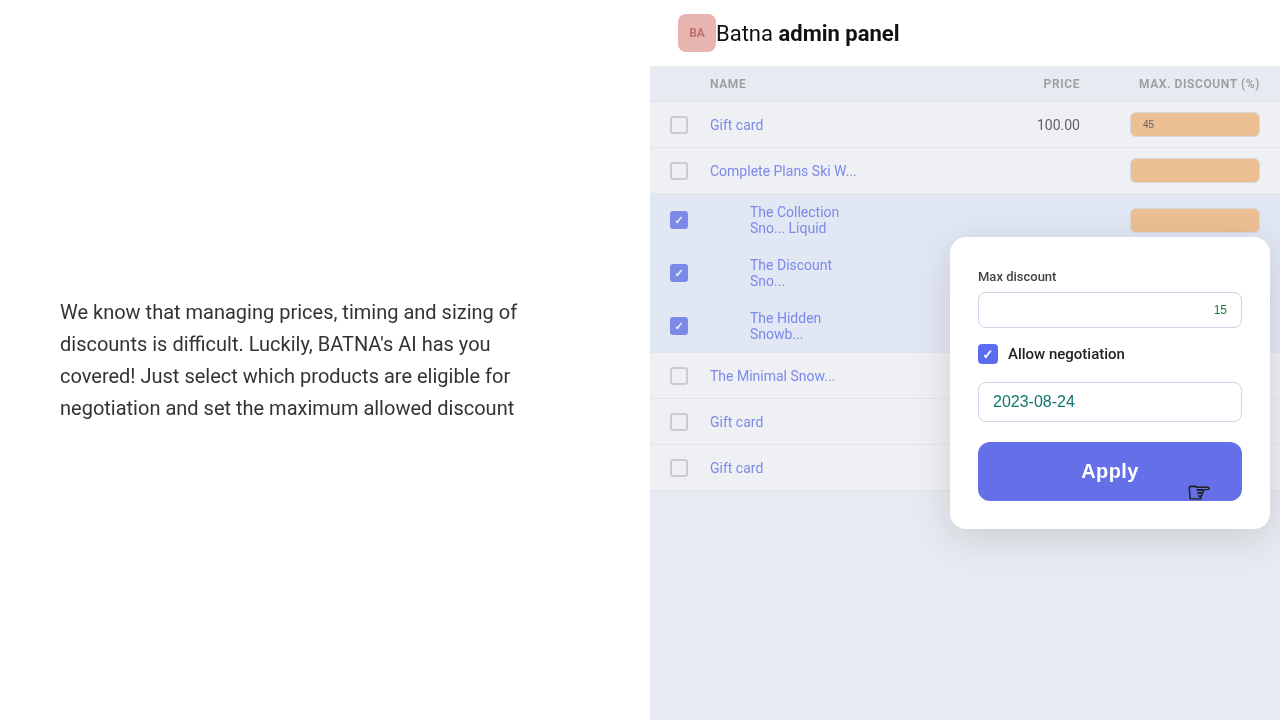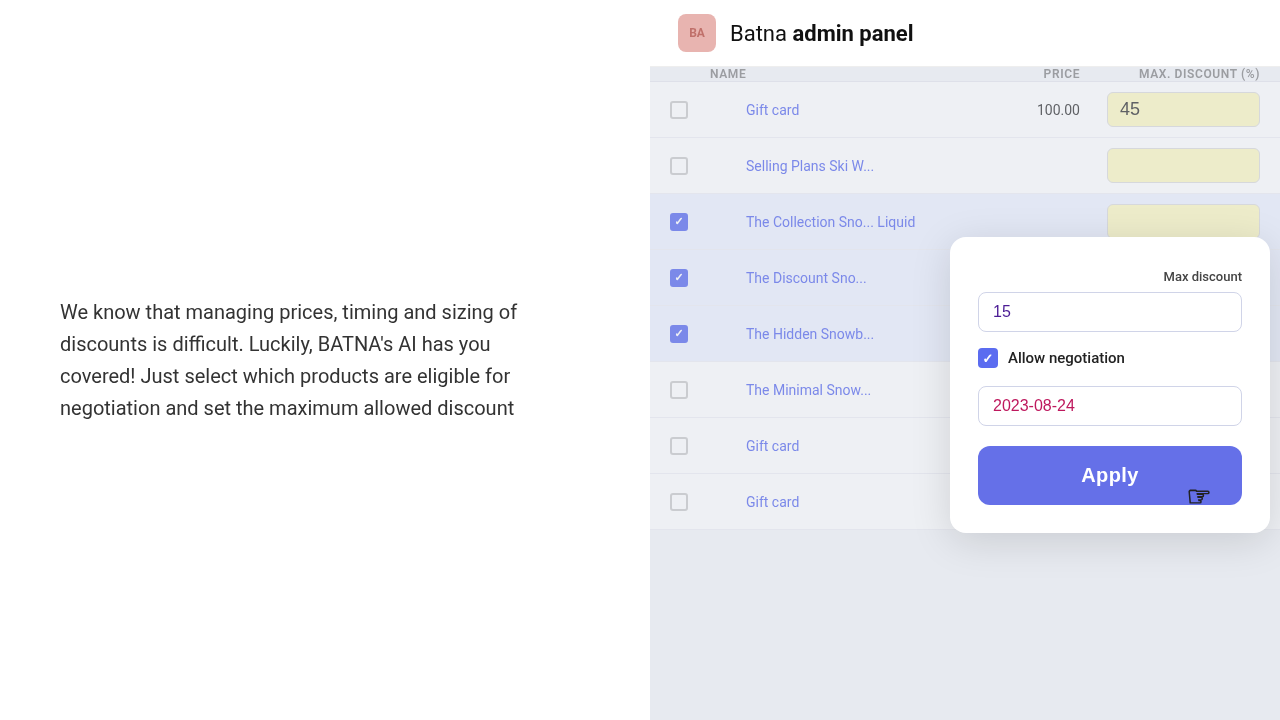--- a/index.html
+++ b/index.html
@@ -69,21 +69,20 @@
       position: relative;
       overflow: hidden;
     }
 
     
     .admin-header {
       background: #fff;
       padding: 14px 28px;
       display: flex;
       align-items: center;
-      gap: 14px;
       border-bottom: 1px solid #eee;
     }
 
     .admin-logo {
       width: 38px;
       height: 38px;
       background: #e8b4b0;
       border-radius: 8px;
       display: flex;
       align-items: center;
@@ -113,21 +112,21 @@
       position: relative;
     }
 
     .table {
       width: 100%;
     }
 
     .table-header {
       display: grid;
       grid-template-columns: 40px 1fr 150px 180px;
-      padding: 0 20px;
+      padding: 10px 20px;
       border-bottom: 1px solid #e8e8f0;
       background: #f5f6fa;
     }
 
     .col-header {
       font-size: 12px;
       font-weight: 600;
       color: #888;
       letter-spacing: 0.05em;
       text-transform: uppercase;
@@ -141,20 +140,21 @@
       display: grid;
       grid-template-columns: 40px 1fr 150px 180px;
       padding: 10px 20px;
       align-items: center;
       border-bottom: 1px solid #f0f0f5;
       background: #fff;
     }
 
     .table-row.highlighted {
       background: #eef2ff;
+      gap: 40px;
     }
 
     .row-checkbox {
       width: 18px;
       height: 18px;
       border: 2px solid #ccc;
       border-radius: 3px;
       display: flex;
       align-items: center;
       justify-content: center;
@@ -170,42 +170,41 @@
       content: '✓';
       color: #fff;
       font-size: 11px;
       font-weight: 700;
     }
 
     .row-name {
       font-size: 14px;
       color: #5b6cf0;
       cursor: pointer;
-      margin-left: 36px;
     }
 
     .row-price {
       font-size: 14px;
       color: #333;
       text-align: right;
     }
 
     .discount-cell {
       display: flex;
       justify-content: flex-end;
     }
 
     .discount-input {
-      width: 153px;
+      width: 130px;
       padding: 6px 12px;
       border: 1px solid #ddd;
       border-radius: 6px;
-      font-size: 18px;
+      font-size: 10px;
       color: #333;
-      background: #fef9c3;
+      background: #fdba74;
       text-align: left;
     }
 
     
     .modal-overlay {
       position: absolute;
       top: 0; left: 0; right: 0; bottom: 0;
       background: rgba(200,205,220,0.3);
       display: flex;
       align-items: flex-start;
@@ -228,32 +227,32 @@
       font-weight: 700;
       color: #111;
       margin-bottom: 22px;
     }
 
     .modal-label {
       font-size: 13px;
       color: #444;
       margin-bottom: 8px;
       font-weight: 500;
-      text-align: right;
     }
 
     .modal-input {
       width: 100%;
       padding: 10px 14px;
       border: 1.5px solid #d0d4e8;
       border-radius: 8px;
-      font-size: 16px;
-      color: #4c1d95;
+      font-size: 12px;
+      color: #15803d;
       margin-bottom: 16px;
       outline: none;
+      text-align: right;
     }
 
     .modal-checkbox-row {
       display: flex;
       align-items: center;
       gap: 10px;
       margin-bottom: 18px;
     }
 
     .modal-checkbox {
@@ -279,21 +278,21 @@
       color: #222;
       font-weight: 500;
     }
 
     .modal-date-input {
       width: 100%;
       padding: 10px 14px;
       border: 1.5px solid #d0d4e8;
       border-radius: 8px;
       font-size: 16px;
-      color: #be185d;
+      color: #0f766e;
       margin-bottom: 20px;
       background: #fff;
       outline: none;
     }
 
     .apply-btn {
       width: 100%;
       padding: 18px;
       background: #6570e8;
       color: #fff;
@@ -351,21 +350,21 @@
         <div class="row-checkbox"></div>
         <div class="row-name">Gift card</div>
         <div class="row-price">100.00</div>
         <div class="discount-cell">
           <input class="discount-input" value="45" readonly="" style="">
         </div>
       </div>
 
       <div class="table-row">
         <div class="row-checkbox"></div>
-        <div class="row-name">Selling Plans Ski W...</div>
+        <div class="row-name">Complete Plans Ski W...</div>
         <div class="row-price"></div>
         <div class="discount-cell">
           <input class="discount-input" value="" readonly="" style="">
         </div>
       </div>
 
       <div class="table-row highlighted">
         <div class="row-checkbox checked"></div>
         <div class="row-name">The Collection Sno... Liquid</div>
         <div class="row-price"></div>

